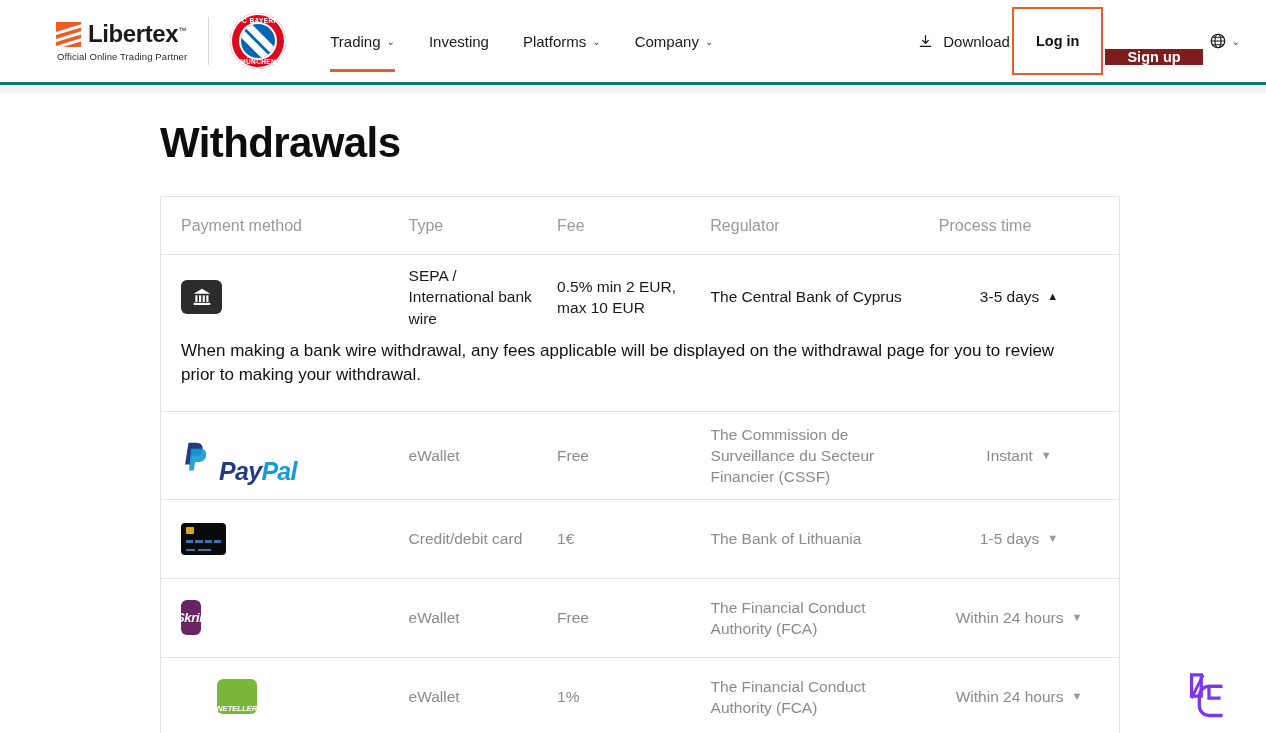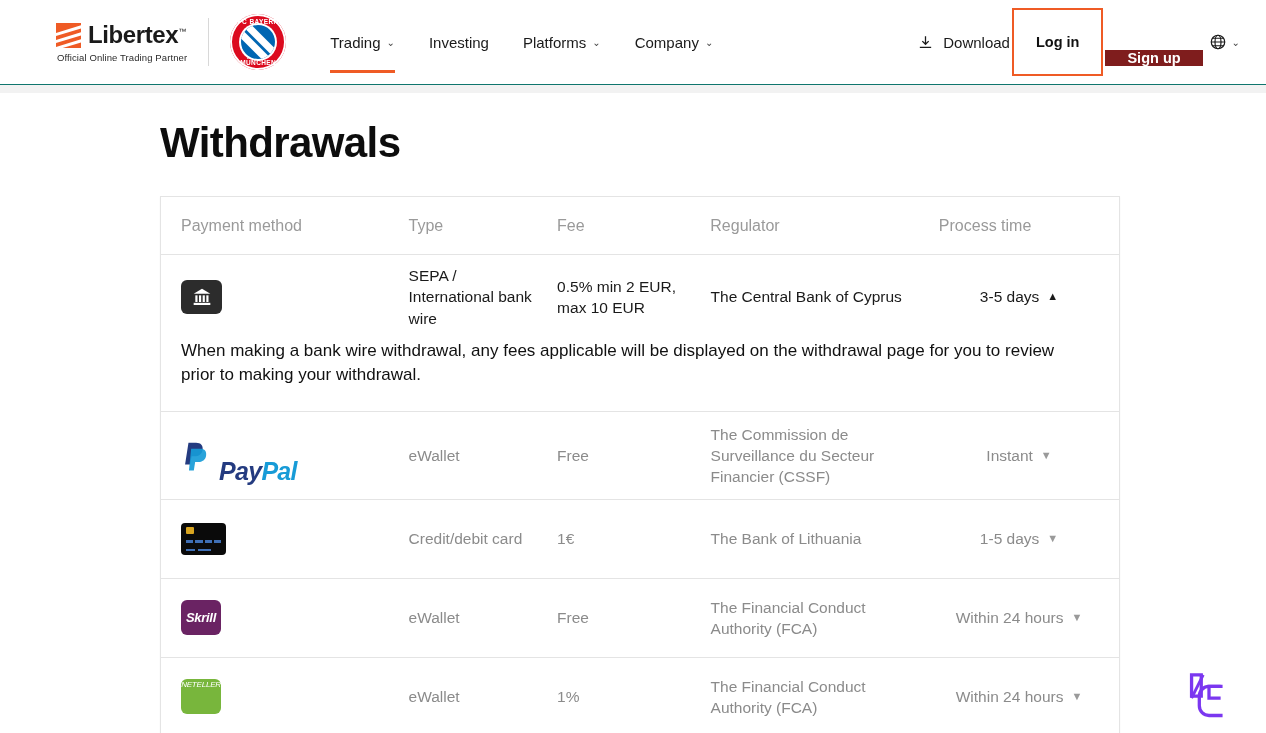--- a/index.html
+++ b/index.html
@@ -8,21 +8,21 @@
     background: #ffffff;
     font-family: "Liberation Sans", sans-serif;
     overflow: hidden;
   }
 
   
   .header {
     position: relative;
     height: 85px;
     background: #ffffff;
-    border-bottom: 1px solid #0f766e;
+    border-bottom: 3px solid #0f766e;
     display: flex;
     align-items: center;
     padding: 0 26px 0 56px;
   }
   .brand { display: flex; align-items: center; flex-shrink: 0; }
   .libertex-logo { display: flex; flex-direction: column; align-items: flex-start; }
   .libertex-top { display: flex; align-items: center; gap: 7px; }
   .lx-mark {
     width: 25px; height: 25px; background: #ef5b25; position: relative; overflow: hidden;
   }
@@ -149,30 +149,31 @@
     width: 45px; height: 32px; background: #0a0a0a; border-radius: 4px;
     padding: 4px 5px; display: flex; flex-direction: column; justify-content: space-between;
   }
   .chip { width: 8px; height: 7px; background: #d9a520; border-radius: 1px; }
   .cardnum { display: flex; gap: 2px; }
   .cardnum span { width: 8px; height: 3px; background: #3f6fb5; display: block; }
   .cardbot { display: flex; gap: 3px; }
   .cardbot span { height: 2px; background: #3f6fb5; display: block; }
 
   .icon-skrill {
-    width: 40px; height: 35px; background: #6a2363; border-radius: 6px;
+    width: 20px; height: 35px; background: #6a2363; border-radius: 6px;
     display: flex; align-items: center; justify-content: center;
     color: #fff; font-size: 13px; font-weight: bold; font-style: italic;
     letter-spacing: -0.3px;
   }
   .icon-neteller {
     width: 40px; height: 35px; background: #78b63c; border-radius: 6px;
-    display: flex; align-items: flex-start; justify-content: center;
-    color: #fff; font-size: 8px; font-weight: normal; font-style: italic;
+    display: flex; align-items: flex-end; justify-content: center;
+    color: #fff; font-size: 8px; font-weight: bold; font-style: italic;
     letter-spacing: -0.2px;
+    margin-left: 36px;
   }
   .paypal-logo { display: flex; align-items: center; gap: 8px; }
   .pp-text { font-size: 25px; font-weight: bold; font-style: italic; letter-spacing: -0.7px; margin-top: 32px; }
   .pp-dark { color: #243b80; }
   .pp-light { color: #179bd7; }
 
   
   .watermark {
     position: absolute; right: 26px; bottom: 6px;
     width: 62px; height: 62px;

